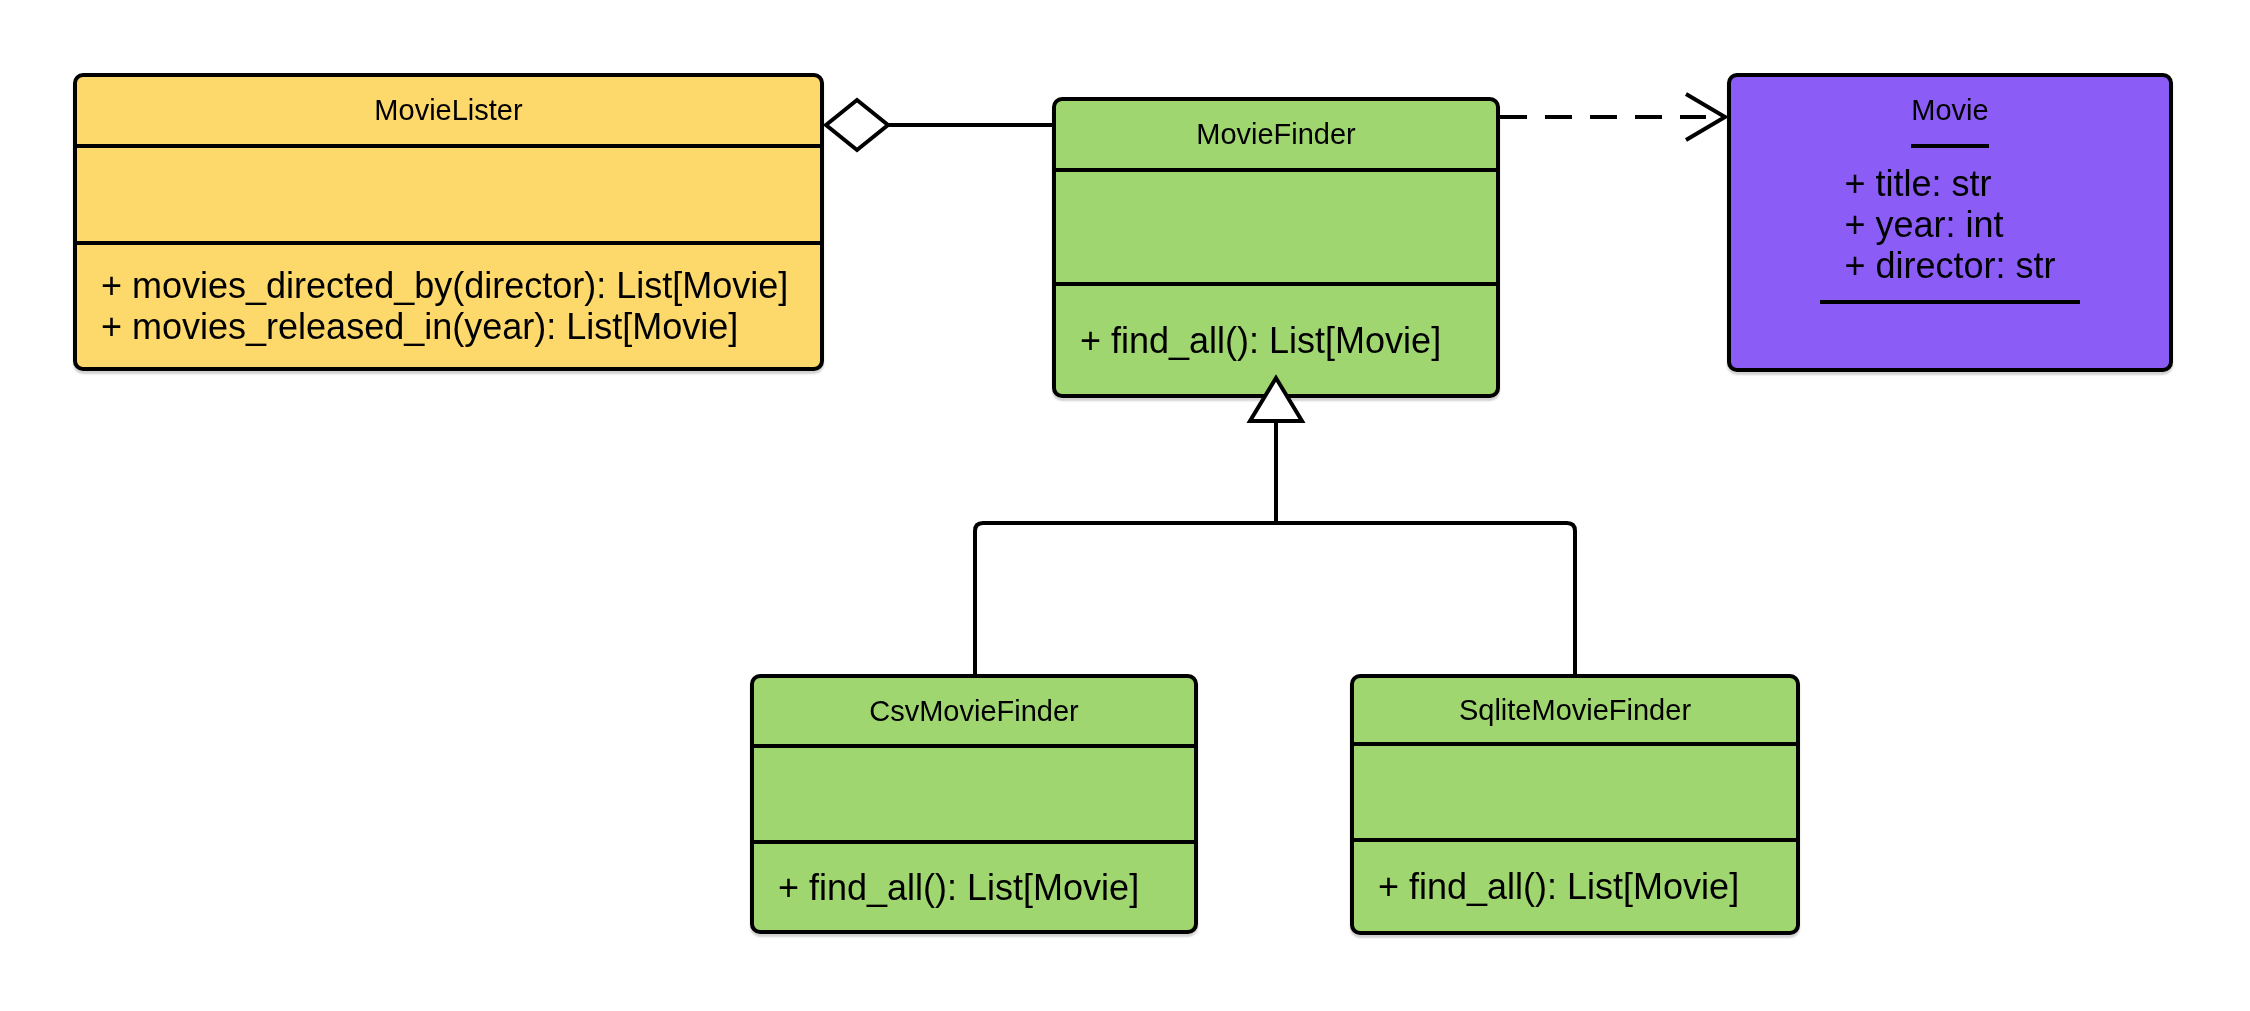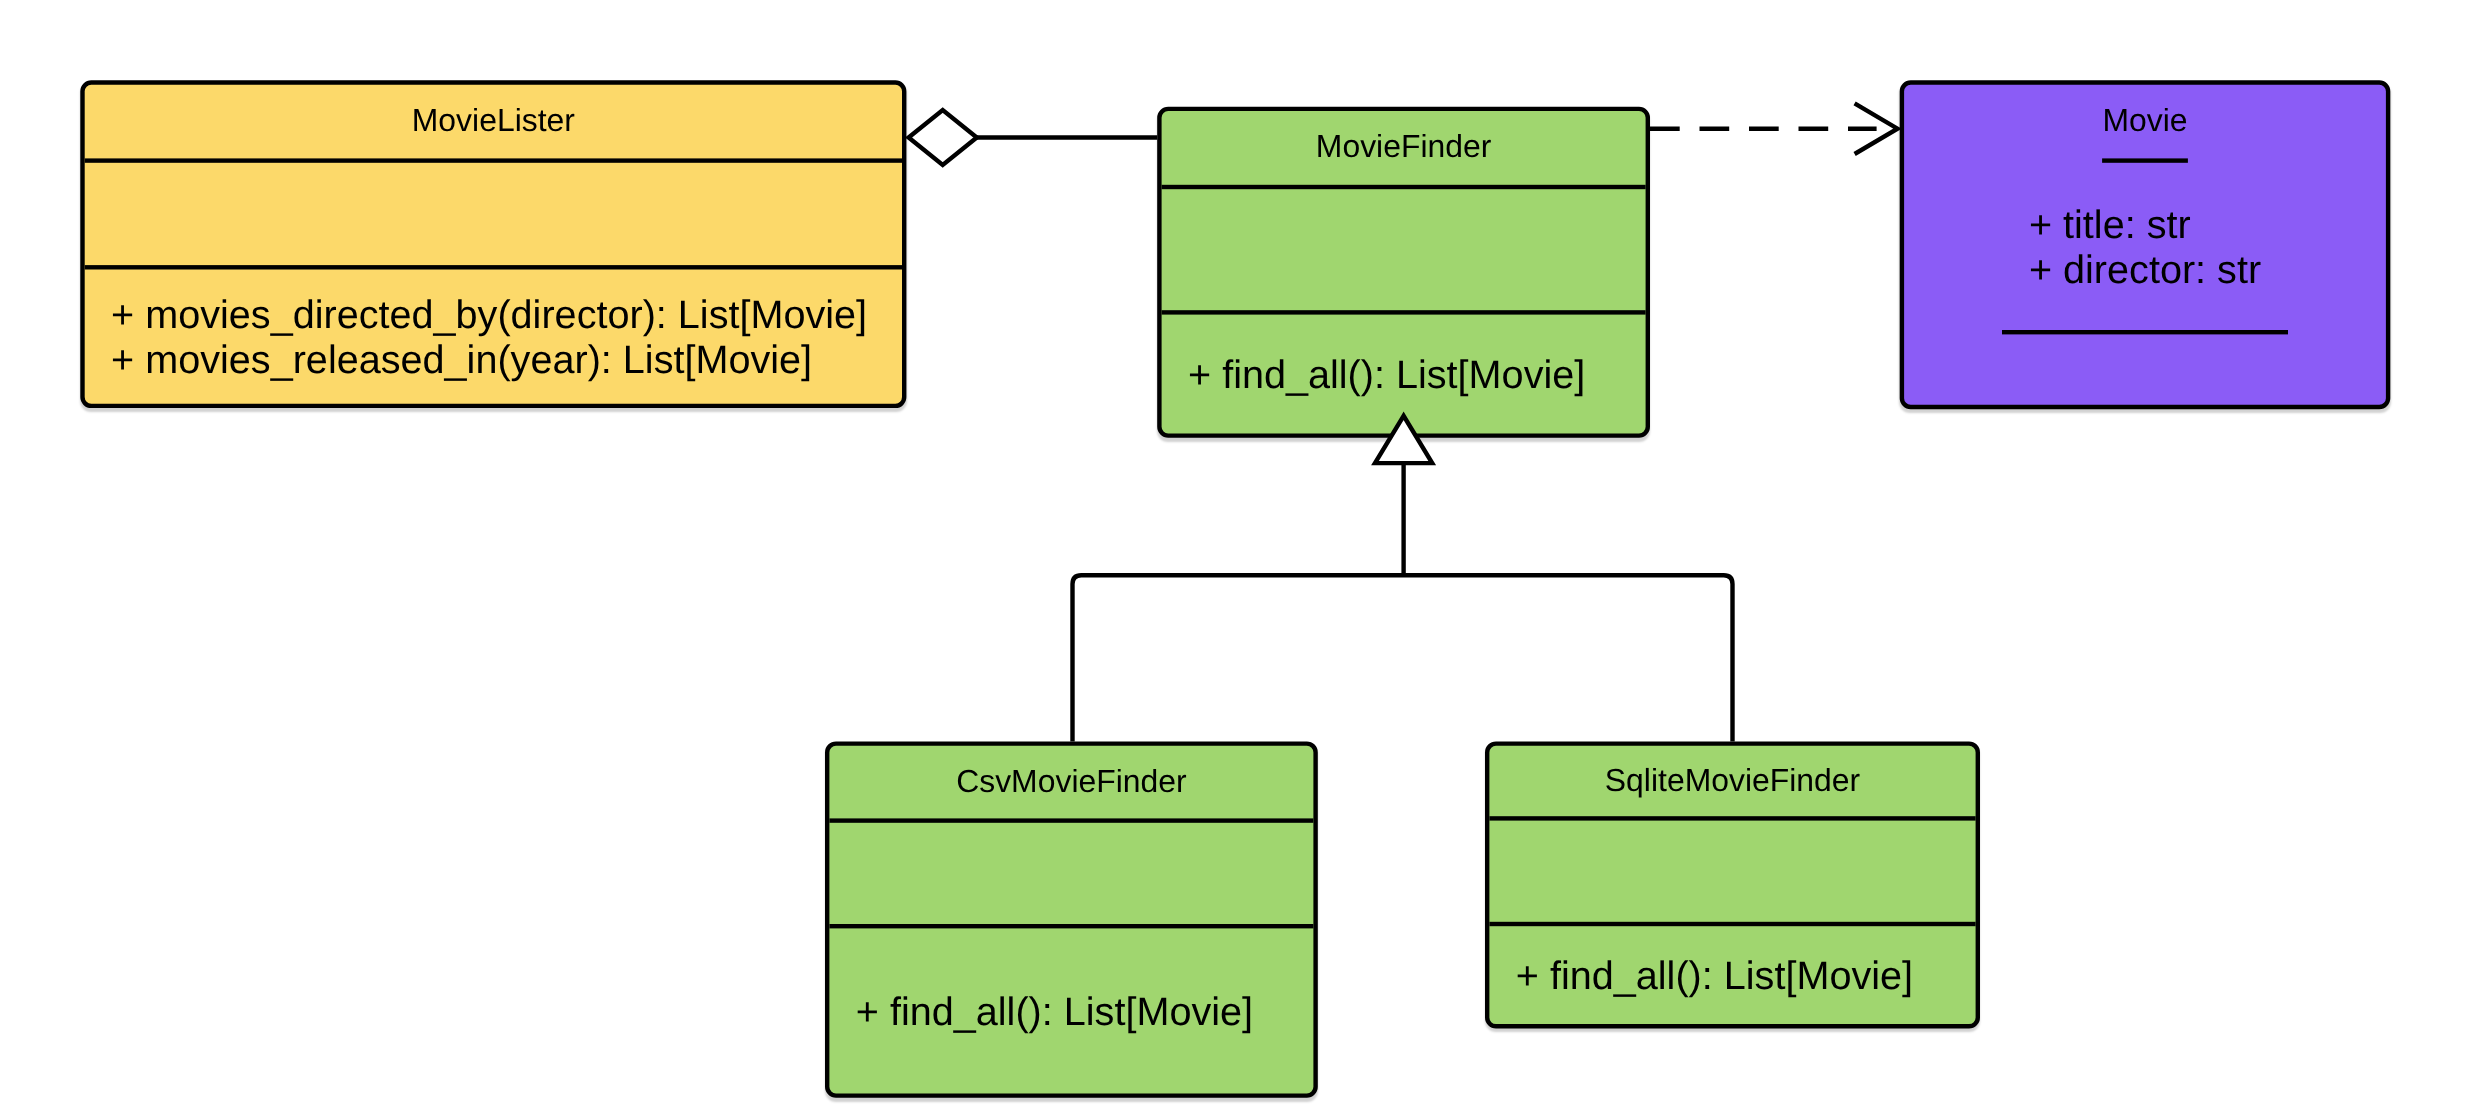--- a/index.html
+++ b/index.html
@@ -84,26 +84,27 @@
     <div class="c-attrs" style="height:114px"></div>
     <div class="c-methods">
       <div class="member">+ find_all(): List[Movie]</div>
     </div>
   </div>
 
   <div class="uml-class" style="left: 1727px; top: 73px; width: 446px; height: 299px; background-color: #8b5cf6; align-items: center;">
     <div class="c-title" style="height:71px">Movie</div>
     <div class="c-attrs" style="height:156px">
       <div class="member">+ title: str</div>
+      <div class="member">+ year: int</div>
       <div class="member">+ director: str</div>
     </div>
     <div class="c-methods"></div>
   </div>
 
-  <div class="uml-class" style="left: 750px; top: 674px; width: 448px; height: 324px; background-color: rgb(160, 214, 111);">
+  <div class="uml-class" style="left: 750px; top: 674px; width: 448px; height: 260px; background-color: rgb(160, 214, 111);">
     <div class="c-title" style="height:70px">CsvMovieFinder</div>
     <div class="c-attrs" style="height:96px"></div>
     <div class="c-methods">
       <div class="member">+ find_all(): List[Movie]</div>
     </div>
   </div>
 
   <div class="uml-class" style="left: 1350px; top: 674px; width: 450px; height: 261px; background-color: rgb(160, 214, 111);">
     <div class="c-title" style="height:68px">SqliteMovieFinder</div>
     <div class="c-attrs" style="height:96px"></div>

